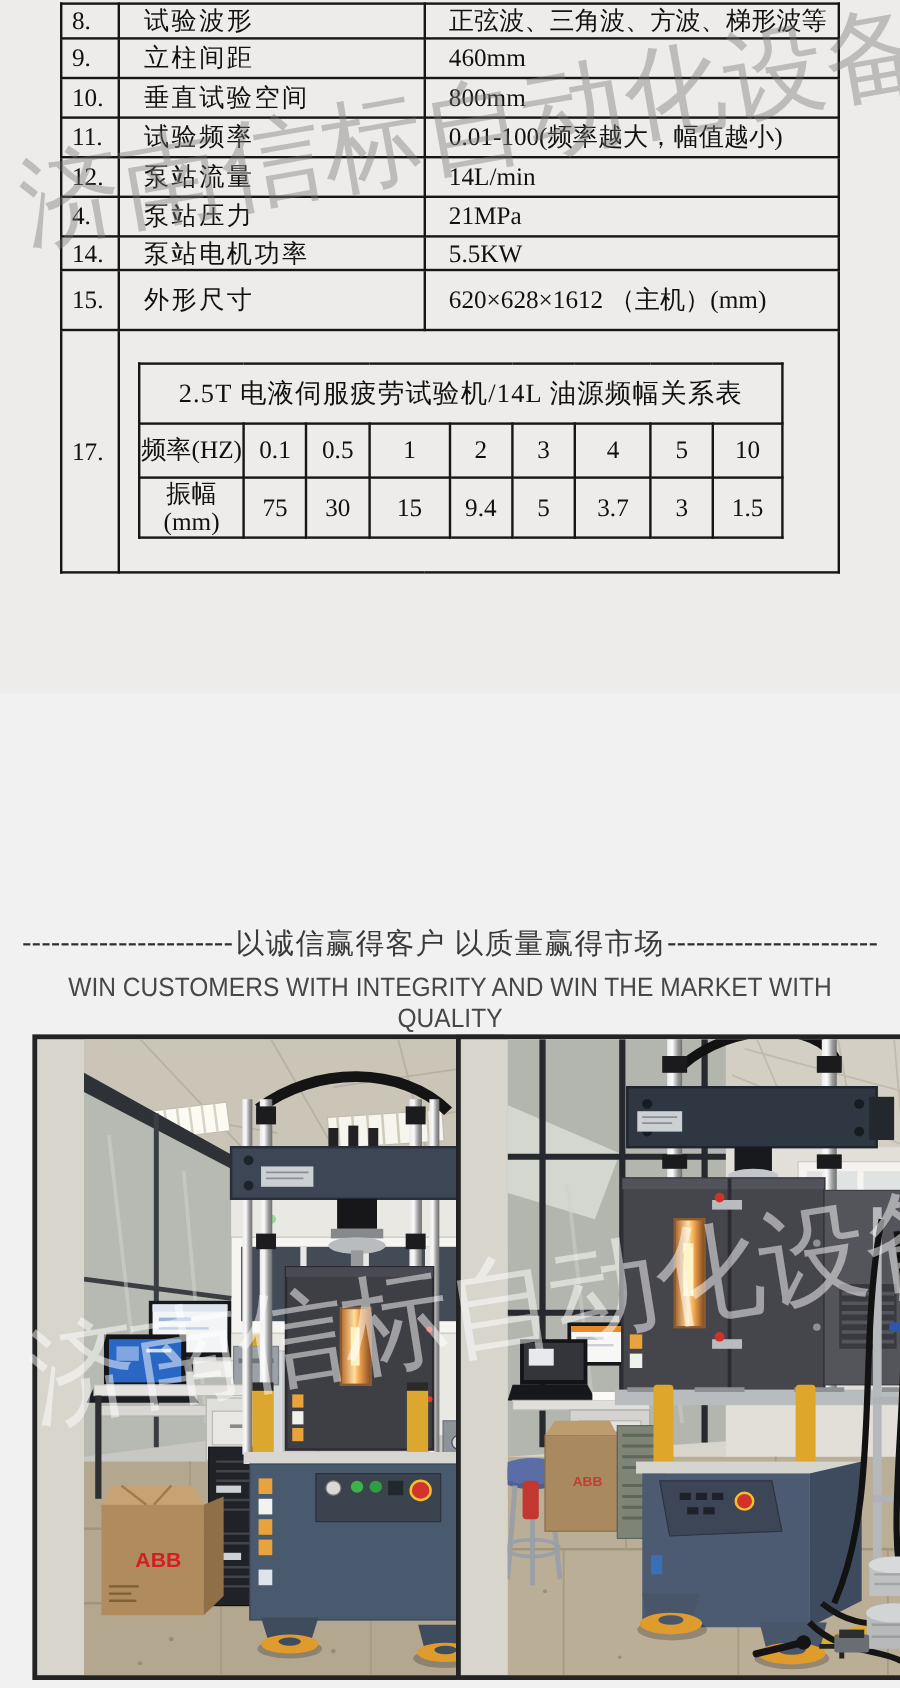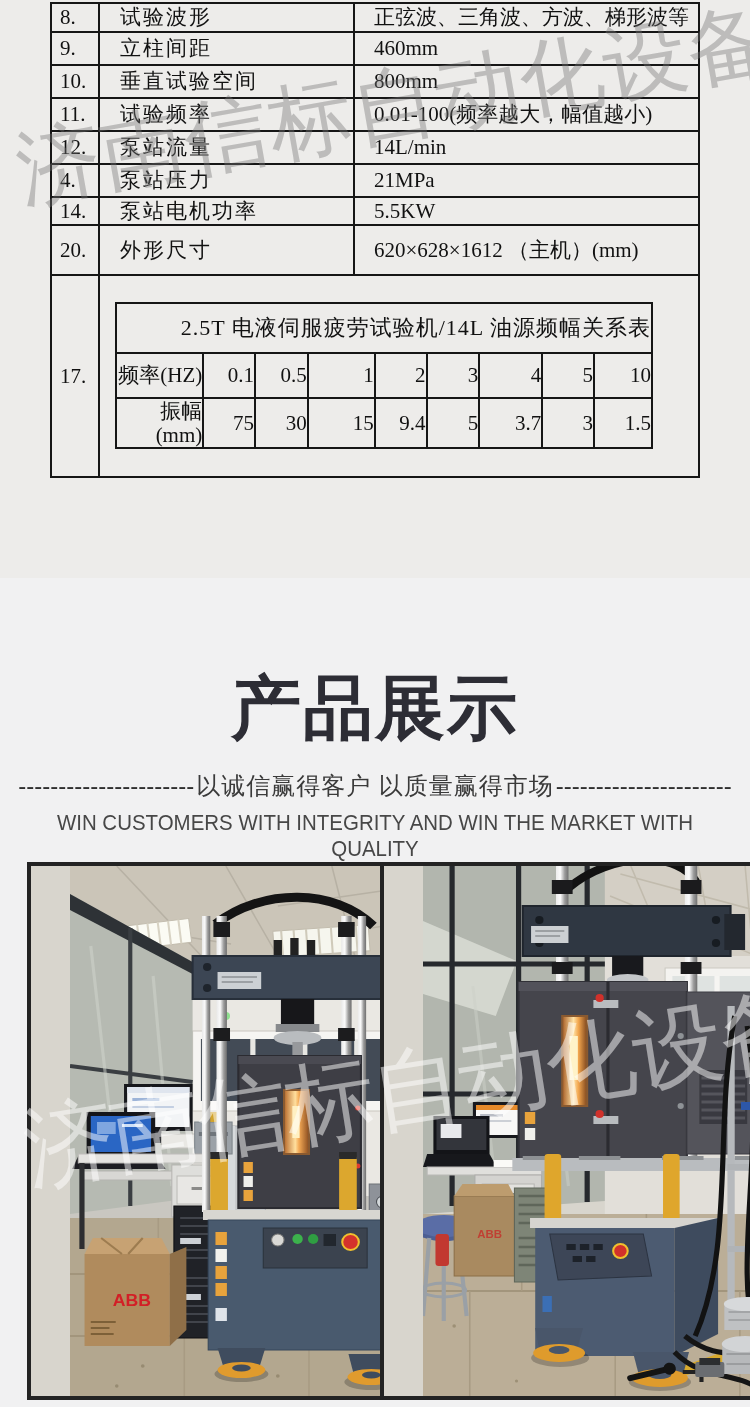--- a/index.html
+++ b/index.html
@@ -12,21 +12,21 @@
   .spec-table { position:absolute; left:50px; top:2px; border-collapse:collapse; table-layout:fixed;
                 font-family:"Liberation Serif","DejaVu Serif",serif; color:#111; }
   .spec-table td { border:2px solid #161616; font-size:21px; vertical-align:middle; padding:0; line-height:1.15; }
   .spec-table td.num { width:48px; padding-left:8px; }
   .spec-table td.lbl { width:255px; padding-left:20px; letter-spacing:2px; }
   .spec-table td.val { width:345px; padding-left:19px; }
   .spec-table td.nest-wrap { vertical-align:top; padding:26px 0 0 15px; }
 
   .nested-table { border-collapse:collapse; table-layout:fixed; width:538px;
                   font-family:"Liberation Serif","DejaVu Serif",serif; color:#111; }
-  .nested-table td { border:2px solid #161616; font-size:21px; text-align:right; vertical-align:middle; }
+  .nested-table td { border:2px solid #161616; font-size:21px; text-align:center; vertical-align:middle; }
   .nested-table .ntitle { font-size:22px; letter-spacing:1px; }
 
   
   .watermark { position:absolute; white-space:nowrap; pointer-events:none; font-weight:400; z-index:6; }
   .wm-top { top:115px; left:18px; font-size:84px; letter-spacing:1px; color:rgba(118,118,118,.40);
             transform:rotate(-10deg); transform-origin:0 50%; }
   .wm-bottom { top:1090px; left:25px; font-size:90px; letter-spacing:-2px; color:rgba(255,255,255,.5);
                transform:rotate(-9deg); transform-origin:0 50%; }
 
   
@@ -83,21 +83,21 @@
       <td class="num">4.</td>
       <td class="lbl">泵站压力</td>
       <td class="val">21MPa</td>
     </tr>
     <tr style="height:28px">
       <td class="num">14.</td>
       <td class="lbl">泵站电机功率</td>
       <td class="val">5.5KW</td>
     </tr>
     <tr style="height:50px">
-      <td class="num">20.</td>
+      <td class="num">15.</td>
       <td class="lbl">外形尺寸</td>
       <td class="val">620×628×1612  （主机）(mm)</td>
     </tr>
     <tr style="height:202px">
       <td class="num">17.</td>
       <td class="nest-wrap" colspan="2">
 
         <table class="nested-table">
           <colgroup>
             <col style="width:86px">
@@ -138,21 +138,20 @@
           </tr>
         </tbody>
             </table>
       </td>
     </tr>
   </tbody>
     </table>
 
   <div class="watermark wm-top">济南信标自动化设备</div>
 
-  <div class="section-title">产品展示</div>
   <div class="slogan-line">
     <span class="dashes">----------------------</span>
     <span class="cn">以诚信赢得客户 以质量赢得市场</span>
     <span class="dashes">----------------------</span>
   </div>
   <div class="slogan-en">WIN CUSTOMERS WITH INTEGRITY AND WIN THE MARKET WITH QUALITY</div>
 
   <figure class="photo photo-left">
     <svg viewBox="0 0 333 530" preserveAspectRatio="none">
       <defs>

